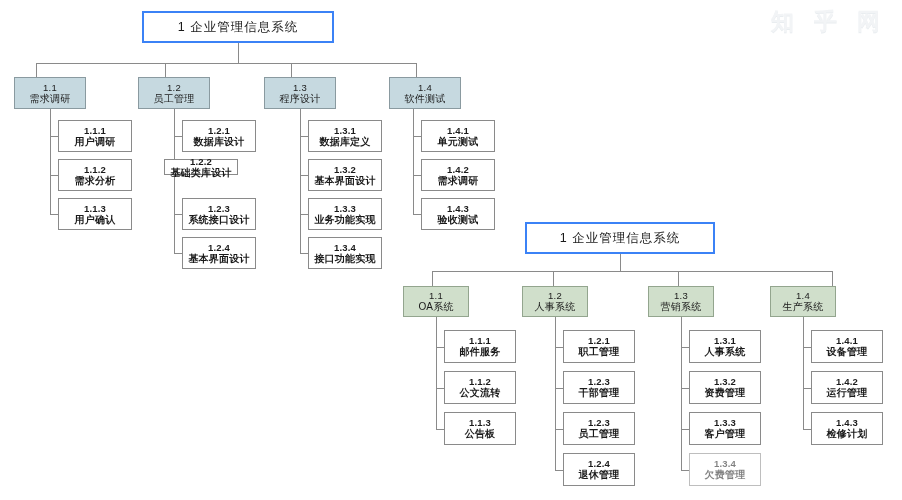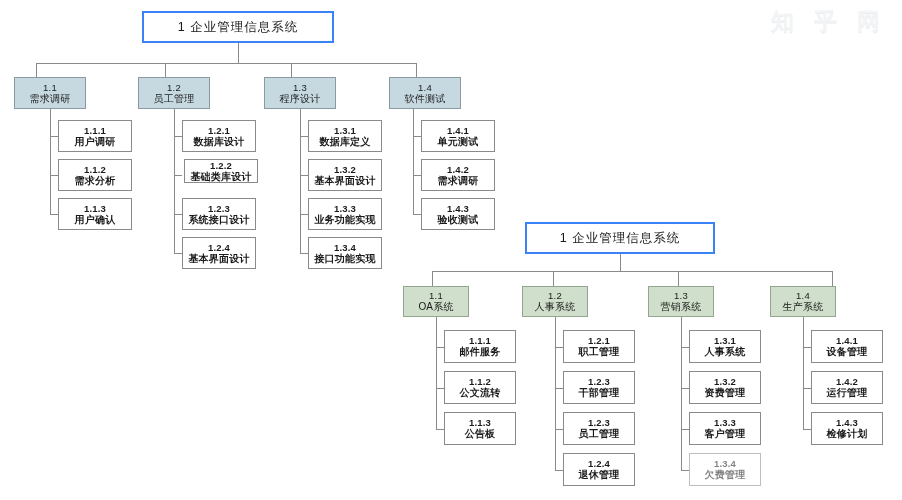--- a/index.html
+++ b/index.html
@@ -122,21 +122,21 @@
     </div>
     <div class="ln lnv" style="left:174px;top:109px;width:1px;height:144px;"></div>
     <div class="ln lnh" style="left:174px;top:136px;width:8px;height:1px;"></div>
     <div class="ln lnh" style="left:174px;top:175px;width:8px;height:1px;"></div>
     <div class="ln lnh" style="left:174px;top:214px;width:8px;height:1px;"></div>
     <div class="ln lnh" style="left:174px;top:253px;width:8px;height:1px;"></div>
     <div class="node leaf" style="left:182px;top:120px;width:74px;height:32px;">
       <span class="num">1.2.1</span>
       <span class="ttl">数据库设计</span>
     </div>
-    <div class="node leaf" style="left:184px;top:159px;width:74px;height:24px;">
+    <div class="node leaf" style="left:164px;top:159px;width:74px;height:16px;">
       <span class="num">1.2.2</span>
       <span class="ttl">基础类库设计</span>
     </div>
     <div class="node leaf" style="left:182px;top:198px;width:74px;height:32px;">
       <span class="num">1.2.3</span>
       <span class="ttl">系统接口设计</span>
     </div>
     <div class="node leaf" style="left:182px;top:237px;width:74px;height:32px;">
       <span class="num">1.2.4</span>
       <span class="ttl">基本界面设计</span>

